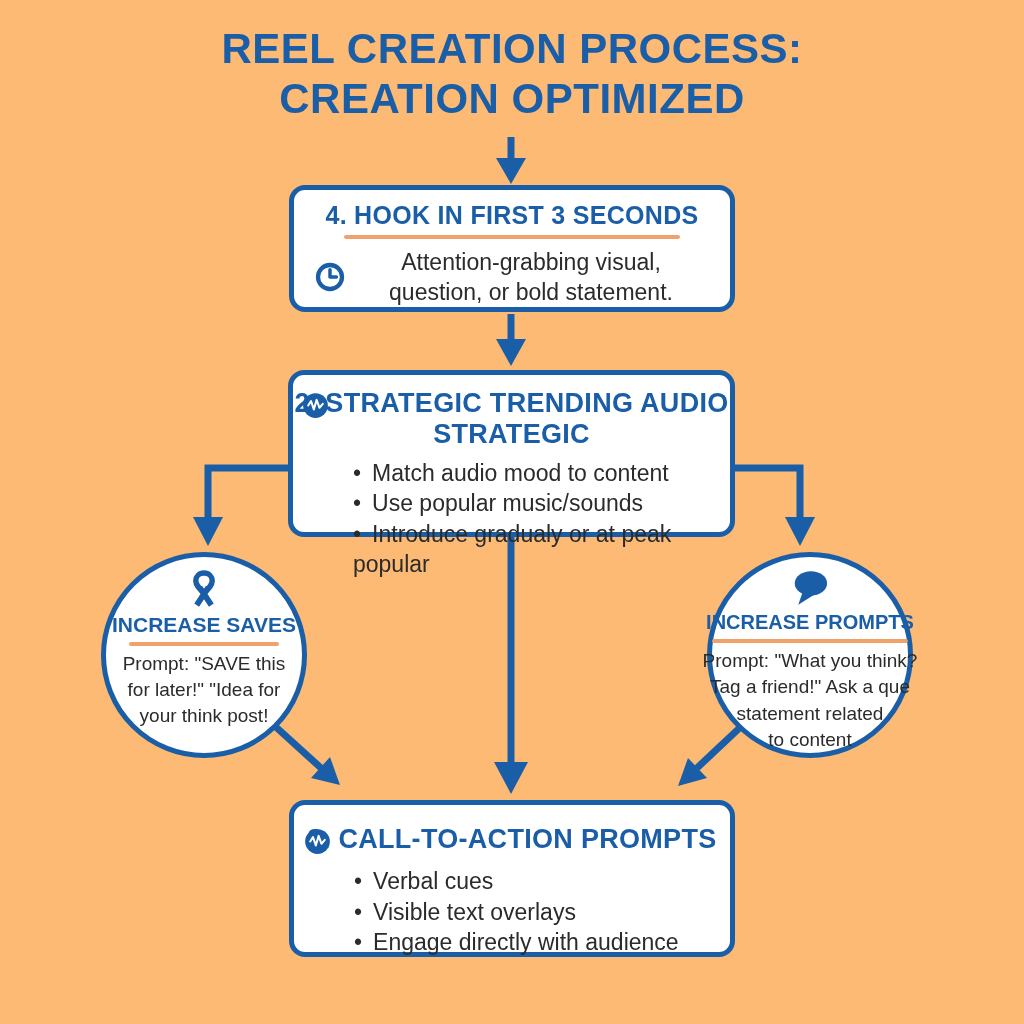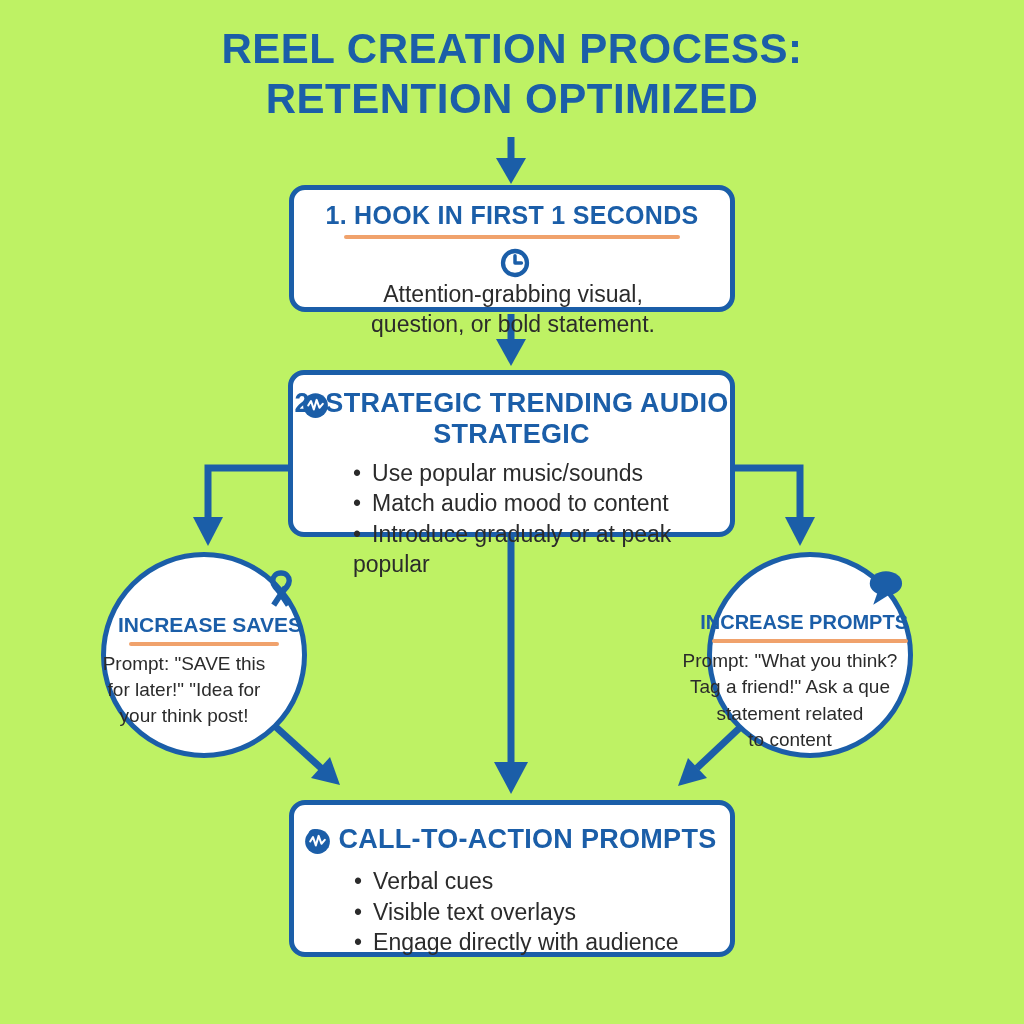--- a/index.html
+++ b/index.html
@@ -3,21 +3,21 @@
 <meta charset="utf-8">
 <style>
   :root{
     --blue:#1b5ea8;
     --orange:#f0a26c;
     --text:#2b2b2b;
   }
   *{box-sizing:border-box;}
   html,body{margin:0;padding:0;background:#fdfdfc;}
   .canvas{
-    position:relative;width:1024px;height:1024px;background:#bef264;overflow:hidden;
+    position:relative;width:1024px;height:1024px;background:#fdba74;overflow:hidden;
     font-family:"Liberation Sans",sans-serif;
   }
   
   .title{
     position:absolute;top:24px;left:0;right:0;text-align:center;
     color:var(--blue);font-size:42px;font-weight:bold;line-height:1.18;letter-spacing:.5px;
   }
   
   .arrows{position:absolute;left:0;top:0;z-index:1;}
   
@@ -26,41 +26,41 @@
     border-radius:16px;z-index:2;
   }
   .b-heading{
     text-align:center;color:var(--blue);font-weight:bold;letter-spacing:.3px;
   }
   .hr-orange{height:4px;background:var(--orange);border-radius:2px;margin:5px auto 0;}
   
   .box-hook{left:289px;top:185px;width:446px;height:127px;}
   .box-hook .b-heading{font-size:25px;padding-top:11px;}
   .box-hook .hr-orange{width:336px;}
-  .hook-body{display:flex;align-items:center;margin-top:8px;padding:0 14px 0 16px;flex-direction:column;}
+  .hook-body{display:flex;align-items:center;margin-top:8px;padding:0 14px 0 16px;}
   .hook-icon{flex:0 0 32px;height:32px;margin-left:4px;}
   .body-lines{flex:1;text-align:center;font-size:23px;color:var(--text);line-height:1.32;}
   
   .icon-badge{position:absolute;width:27px;height:27px;}
   .bullets{margin:7px 0 0;padding:0 0 0 60px;list-style:none;font-size:23px;color:var(--text);line-height:1.33;}
   .bullets li::before{content:"•";margin-right:11px;color:var(--text);}
   
   .box-audio{left:288px;top:370px;width:447px;height:167px;}
   .box-audio .b-heading{font-size:27px;line-height:1.16;padding-top:13px;}
   .box-audio .icon-badge{left:9px;top:17px;}
   
   .box-cta{left:289px;top:800px;width:446px;height:157px;}
   .box-cta .b-heading{font-size:27px;padding-top:19px;}
   .box-cta .icon-badge{left:10px;top:23px;}
   .box-cta .bullets{margin-top:11px;}
   
   .circle{
     position:absolute;width:206px;height:206px;background:#ffffff;
     border:5px solid var(--blue);border-radius:50%;z-index:2;
-    display:flex;flex-direction:column;align-items:flex-end;
+    display:flex;flex-direction:column;align-items:center;
   }
   .circle-saves{left:101px;top:552px;}
   .circle-comments{left:707px;top:552px;}
   .circle .c-icon{margin-top:9px;height:46px;display:flex;align-items:center;justify-content:center;}
   .c-heading{color:var(--blue);font-weight:bold;font-size:21px;margin-top:1px;white-space:nowrap;}
   .circle-comments .c-heading{font-size:20px;}
   .saves-hr{width:150px;}
   .comments-hr{width:196px;}
   .c-lines{margin-top:5px;width:236px;text-align:center;font-size:19px;color:var(--text);line-height:1.38;}
 </style>
@@ -85,25 +85,25 @@
       <polygon points="193,517 223,517 208,546"></polygon>
       <polygon points="785,517 815,517 800,546"></polygon>
       <polygon points="494,762 528,762 511,794"></polygon>
       <polygon points="340,785 311,778 330,757"></polygon>
       <polygon points="678,786 688,758 707,778"></polygon>
     </g>
   </svg>
 
   <div class="title">
     <div>REEL CREATION PROCESS:</div>
-    <div>RETENTION OPTIMIZED</div>
+    <div>CREATION OPTIMIZED</div>
   </div>
 
   <div class="box box-hook">
-    <div class="b-heading">1. HOOK IN FIRST 1 SECONDS</div>
+    <div class="b-heading">4. HOOK IN FIRST 3 SECONDS</div>
     <div class="hr-orange"></div>
     <div class="hook-body">
       <svg class="hook-icon" viewBox="0 0 24 24">
         <circle cx="12" cy="12" r="9" stroke="#1b5ea8" stroke-width="3.2" fill="none"></circle>
         <path d="M12 12 V6.6 M12 12 H16.8" stroke="#1b5ea8" stroke-width="2.6" stroke-linecap="round"></path>
       </svg>
       <div class="body-lines">
         <div>Attention-grabbing visual,</div>
         <div>question, or bold statement.</div>
       </div>
@@ -113,22 +113,22 @@
   <div class="box box-audio">
     <svg class="icon-badge" viewBox="0 0 24 24">
       <circle cx="12" cy="12" r="11" fill="#1b5ea8"></circle>
       <polyline points="5.5,12 8,8 10.5,15.5 13,7 15.5,14 18.5,10.5" stroke="#ffffff" stroke-width="1.8" fill="none" stroke-linecap="round" stroke-linejoin="round"></polyline>
     </svg>
     <div class="b-heading">
       <div>2. STRATEGIC TRENDING AUDIO</div>
       <div>STRATEGIC</div>
     </div>
     <ul class="bullets">
+      <li>Match audio mood to content</li>
       <li>Use popular music/sounds</li>
-      <li>Match audio mood to content</li>
       <li>Introduce gradualy or at peak popular</li>
     </ul>
   </div>
 
   <div class="circle circle-saves">
     <div class="c-icon">
       <svg width="42" height="44" viewBox="0 0 24 24">
         <path d="M12 2.9 C9.1 2.9 7.3 4.9 7.3 7.3 C7.3 9.7 9.3 11.7 12 14.3 C14.7 11.7 16.7 9.7 16.7 7.3 C16.7 4.9 14.9 2.9 12 2.9 Z" stroke="#1b5ea8" stroke-width="3.1" fill="none"></path>
         <path d="M9.5 11.1 L16.2 21.2 M14.5 11.1 L7.8 21.2" stroke="#1b5ea8" stroke-width="3.3"></path>
       </svg>

